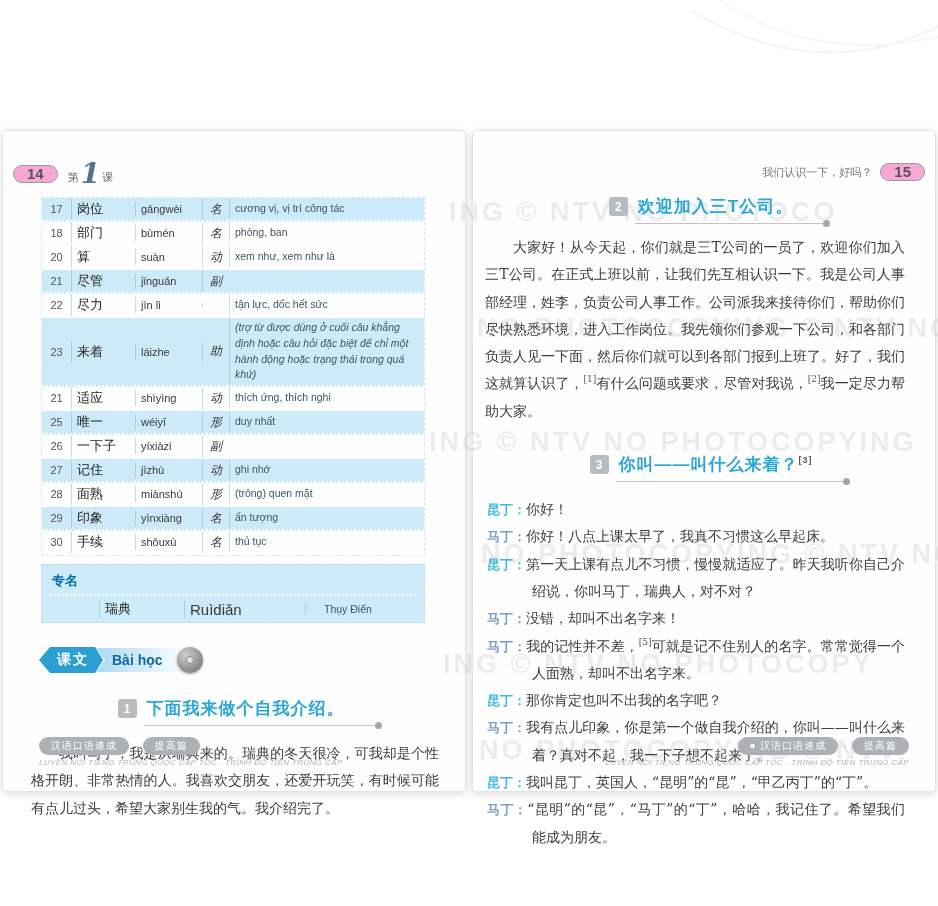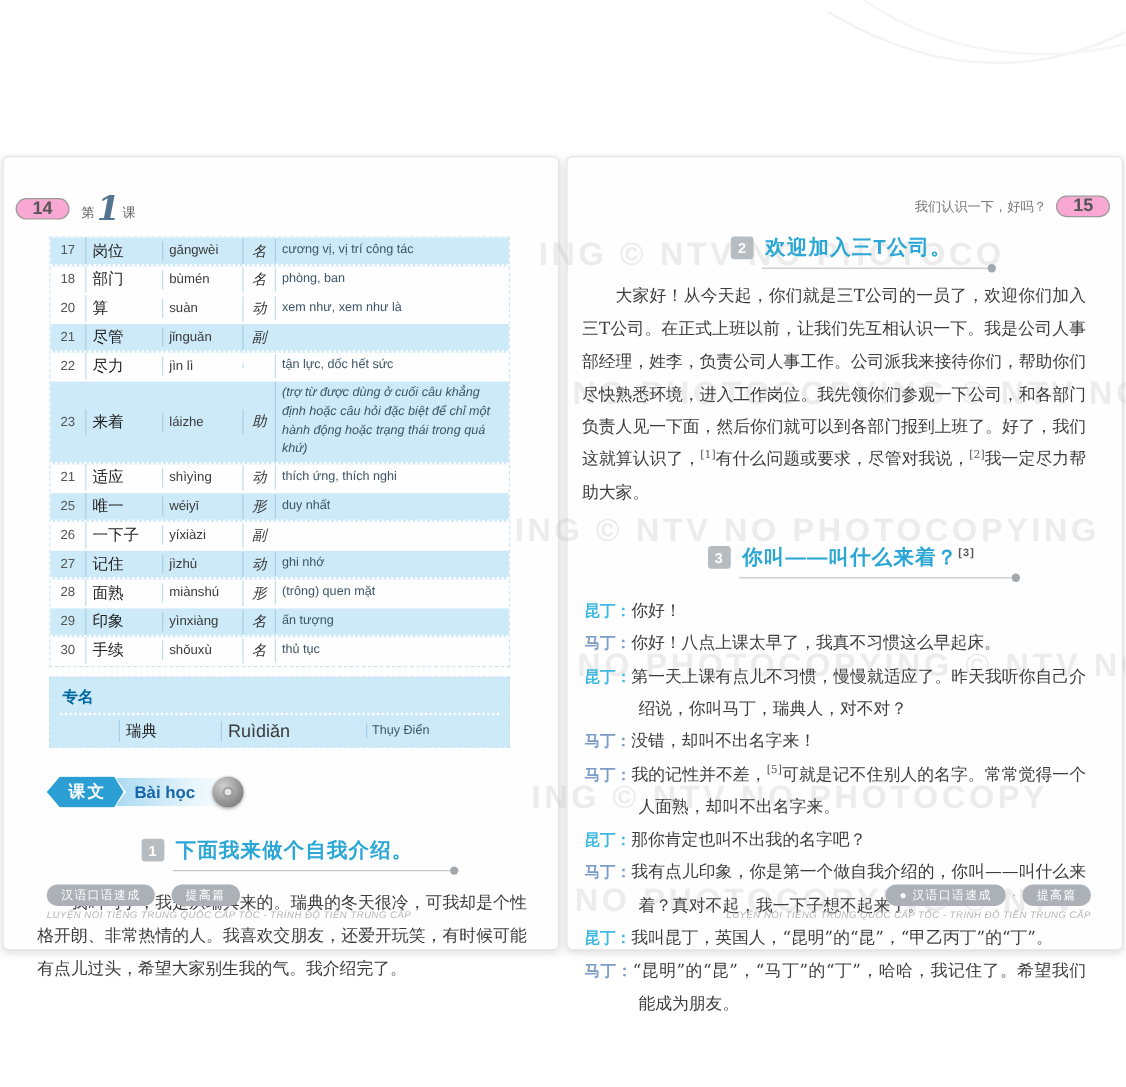--- a/index.html
+++ b/index.html
@@ -39,21 +39,21 @@
   .vrow span + span { border-left:1px solid rgba(125,175,205,0.45); }
   .mean-italic { font-style:italic; }
 
   
   .proper { margin:8px 40px 0 38px; background:#cdeaf8; border:1px dashed #bfe0f2; padding:5px 8px 4px 8px; }
   .proper-title { font-size:13px; font-weight:bold; color:#0369a1; font-family:"DejaVu Serif", serif; padding:2px 0 4px 2px; }
   .proper-row { display:flex; align-items:center; border-top:2px dotted #ffffff; padding-top:4px; min-height:20px;gap:23px; }
   .p-ind  { width:26px; }
   .p-word { width:62px; font-family:"DejaVu Serif", serif; font-size:13px; color:#222; padding:0 5px; border-left:1px solid rgba(125,175,205,0.45); }
   .p-pin  { width:98px; font-size:15px; color:#3a3a3a; padding:0 5px; border-left:1px solid rgba(125,175,205,0.45); }
-  .p-mean { flex:1; font-size:10.5px; color:#3d5565; padding:0 4px; border-left:1px solid rgba(125,175,205,0.45); }
+  .p-mean { flex:1; font-size:10.5px; color:#3d5565; padding:0 18px; border-left:1px solid rgba(125,175,205,0.45); }
 
   
   .lesson-tag { display:flex; align-items:center; margin:24px 0 0 36px; }
   .tag-zh { background:#2b9ed4; color:#fff; font-weight:bold; font-size:14px;
             padding:4px 14px 4px 18px; letter-spacing:2px;
             clip-path:polygon(11px 0, calc(100% - 8px) 0, 100% 50%, calc(100% - 8px) 100%, 11px 100%, 0 50%); }
   .tag-vi { background:linear-gradient(to right,#a9daf2,#e8f5fc 65%,#ffffff);
             color:#1767a8; font-weight:bold; font-size:14px;
             padding:4px 34px 4px 16px; margin-left:-7px;
             clip-path:polygon(0 0,100% 0,100% 100%,0 100%, 9px 50%); }

